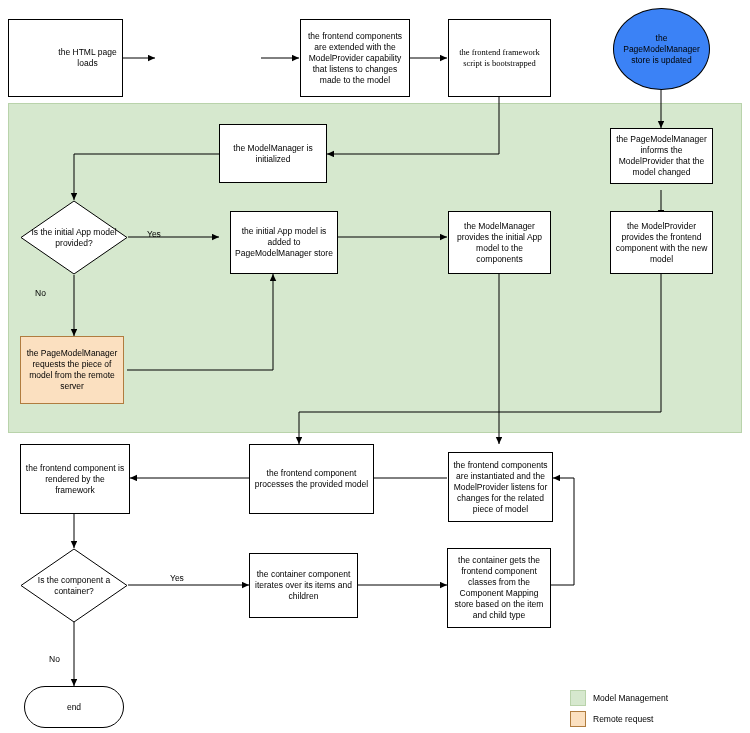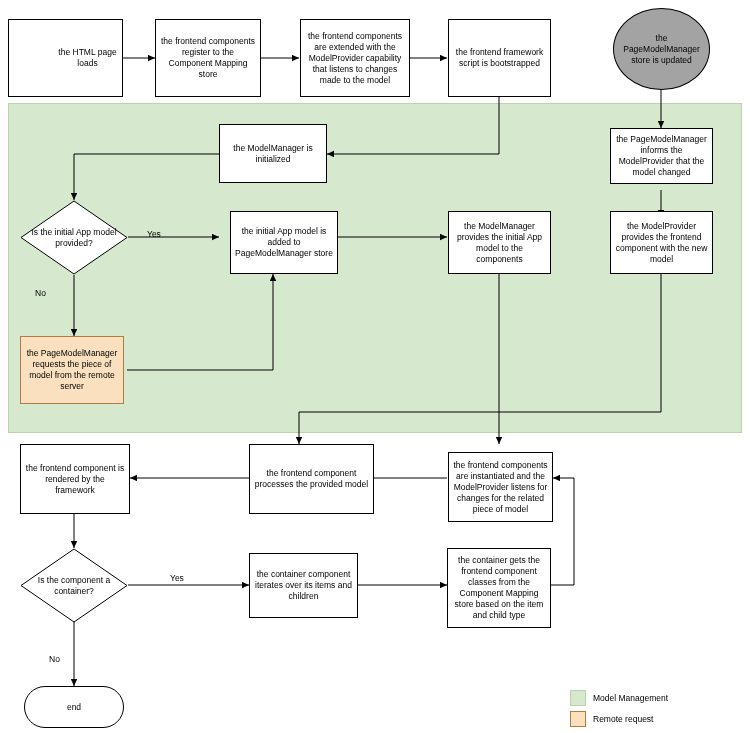--- a/index.html
+++ b/index.html
@@ -40,21 +40,21 @@
   .rect.orange {
     background: #fbe0c0;
     border: 1px solid #b07c3f;
   }
   .stadium {
     background: #ffffff;
     border: 1px solid #000000;
     border-radius: 999px;
   }
   .ellipse {
-    background: #a3a3a3;
+    background: #3b82f6;
     border: 1px solid #000000;
     border-radius: 50%;
   }
   .diamond-wrap {
     position: absolute;
   }
   .diamond-shape {
     position: absolute;
     left: 0; top: 0;
     width: 100%; height: 100%;
@@ -153,25 +153,24 @@
       <path d="M358,585 L447,585"></path>
 
       <path d="M551,585 L574,585 L574,478 L553,478"></path>
 
       <path d="M74,622 L74,686"></path>
     </g>
   </svg>
 
   <div class="node rect" style="left:8px; top:19px; width:115px; height:78px;padding-left:48px;">the HTML page loads</div>
 
-  <div class="node rect" style="left:155px; top:19px; width:106px; height:78px;">the frontend components register to the Component Mapping store</div>
 
   <div class="node rect" style="left:300px; top:19px; width:110px; height:78px;">the frontend components are extended with the ModelProvider capability that listens to changes made to the model</div>
 
-  <div class="node rect" style="left:448px; top:19px; width:103px; height:78px;">the frontend framework script is bootstrapped</div>
+  <div class="node rect" style="left:448px; top:19px; width:103px; height:78px;font-family:Liberation Serif, serif;">the frontend framework script is bootstrapped</div>
 
   <div class="node ellipse" style="left:613px; top:8px; width:97px; height:82px;">the PageModelManager store is updated</div>
 
   <div class="node rect" style="left:219px; top:124px; width:108px; height:59px;">the ModelManager is initialized</div>
 
   <div class="node rect" style="left:610px; top:128px; width:103px; height:56px;">the PageModelManager informs the ModelProvider that the model changed</div>
 
   <div class="diamond-wrap" style="left:20px; top:200px; width:108px; height:75px;">
     <svg class="diamond-shape" viewBox="0 0 108 75" preserveAspectRatio="none">
       <polygon points="54,1 107,37.5 54,74 1,37.5" fill="#ffffff" stroke="#000000" stroke-width="1"></polygon>

